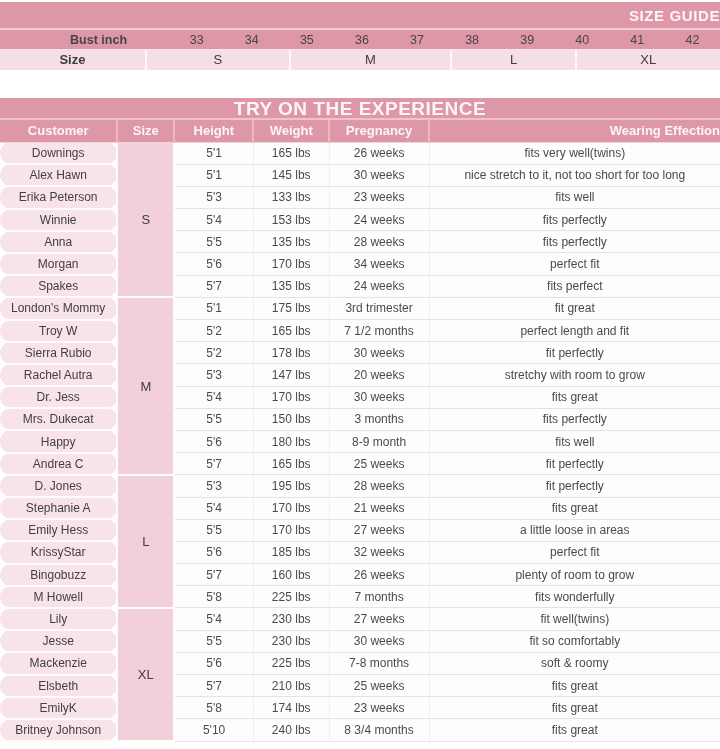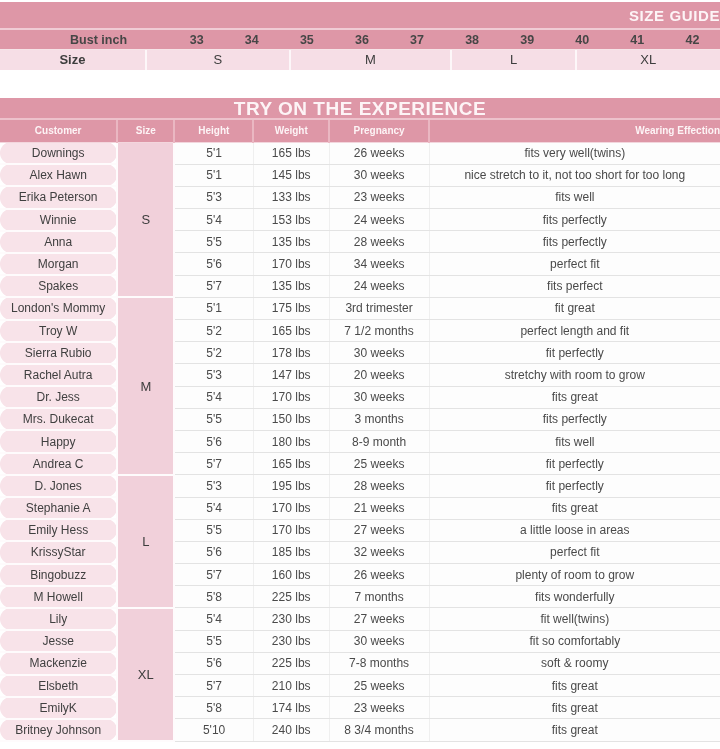--- a/index.html
+++ b/index.html
@@ -27,21 +27,21 @@
     border-bottom: 1px solid #f6e4e8;
     padding-left: 28px;
   }
   .sg-bust-label {
     width: 20.4%; text-align: center;
     font-weight: bold; font-size: 12.5px; color: #464646;
   }
   .sg-bust-values { width: 79.6%; display: flex; }
   .sg-bust-values .sg-num {
     flex: 1; text-align: center;
-    font-weight: bold; font-size: 12.5px; color: #464646;
+    font-weight: normal; font-size: 12.5px; color: #464646;
   }
   .sg-size-row {
     display: flex; height: 20px; line-height: 20px;
     background: #f6dee6;
   }
   .sg-size-label {
     width: 20.4%; text-align: center;
     font-weight: bold; font-size: 13px; color: #3d3d3d;
     border-right: 2px solid #fdf7f9;
   }
@@ -73,21 +73,21 @@
   col.c-size     { width: 7.9%; }
   col.c-height   { width: 11.0%; }
   col.c-weight   { width: 10.5%; }
   col.c-pregnancy{ width: 13.9%; }
   col.c-effect   { width: 40.4%; }
 
   .to-table th {
     height: 22px;
     background: #de97a7;
     color: #fdf4f6;
-    font-weight: bold; font-size: 10px;
+    font-weight: bold; font-size: 13px;
     text-align: center;
     border-right: 2px solid #eab7c2;
     border-bottom: 1px solid #f3d6dd;
   }
   .to-table th:last-child { border-right: none; text-align: right; }
 
   .to-table td {
     height: 22.2px;
     font-size: 12px;
     text-align: center;

